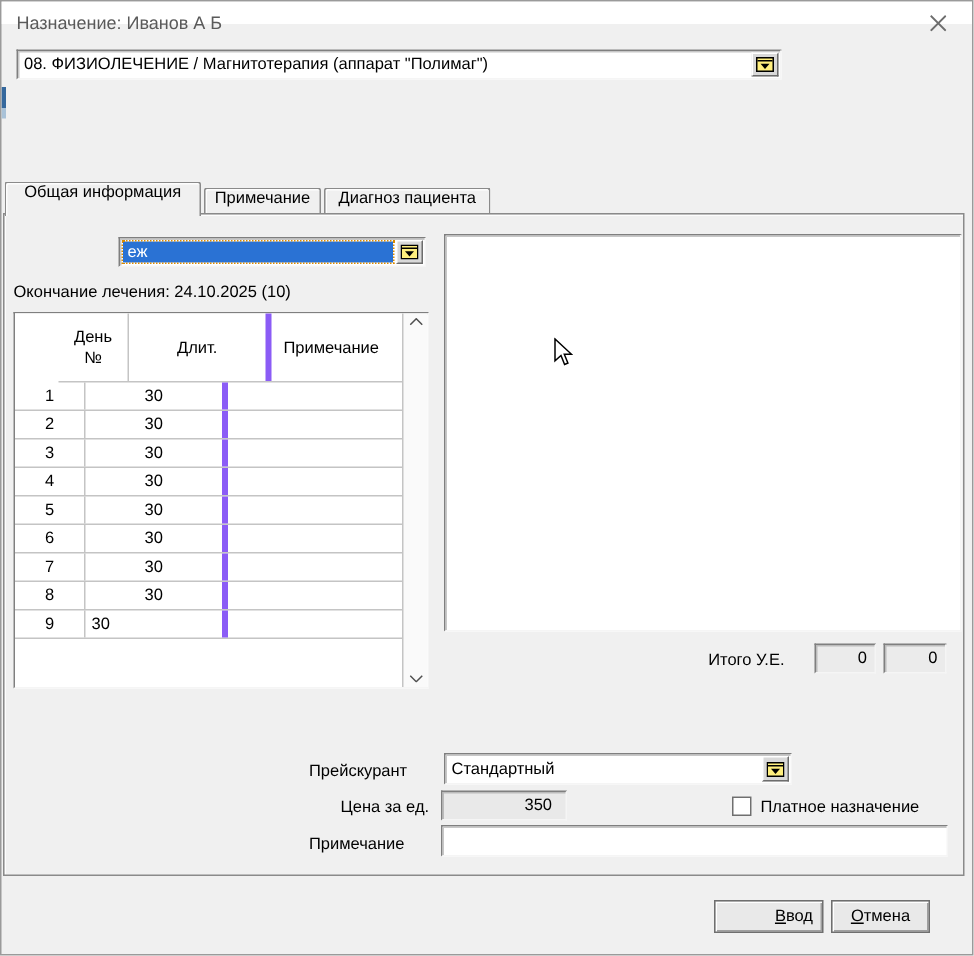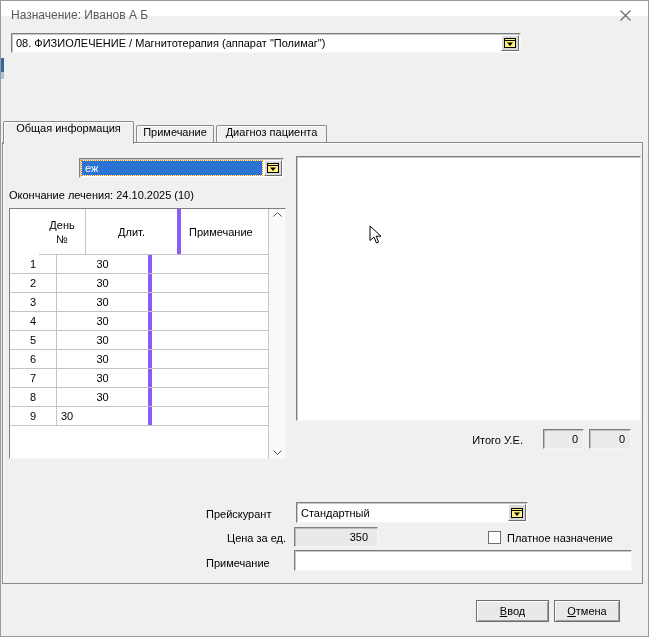--- a/index.html
+++ b/index.html
@@ -235,17 +235,17 @@
 
   <div class="checkbox" style="left:487px;top:530px;z-index:2;"></div>
   <div class="lbl" style="left:506px;top:531px;z-index:2;">Платное назначение</div>
 
   <div class="lbl" style="left:205px;top:556px;z-index:2;">Примечание</div>
   <div class="sunken" style="position:absolute;left:293px;top:549px;width:338px;height:21px;z-index:2;">
     <span style="padding-left:4px;line-height:19px;"></span>
   </div>
 
   <div class="buttons">
-    <button class="btn-default" style="left:475px;top:599px;width:73px;"><span class="hot">В</span><span>вод</span></button>
+    <button class="btn-default" style="left:475px;top:599px;width:73px;text-align:right;"><span class="hot">В</span><span>вод</span></button>
     <button style="left:553px;top:599px;width:66px;"><span class="hot">О</span><span>тмена</span></button>
   </div>
 
 </div>
 
 </body></html>

